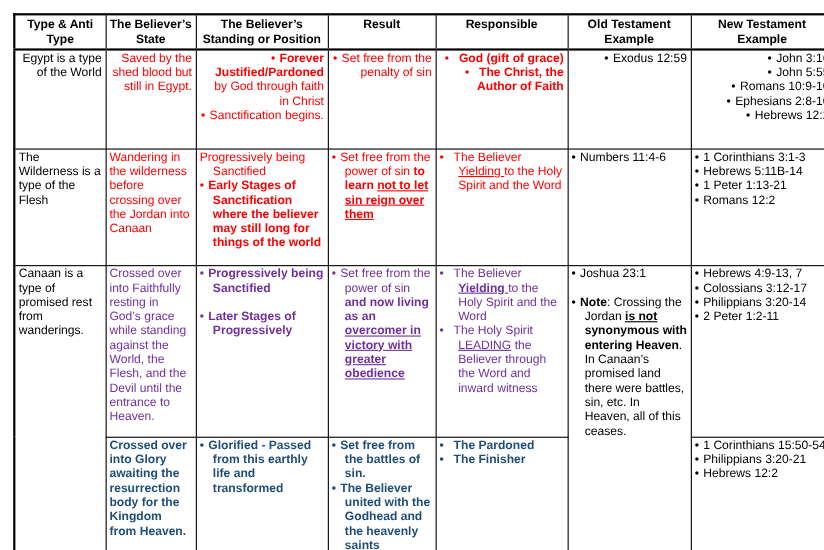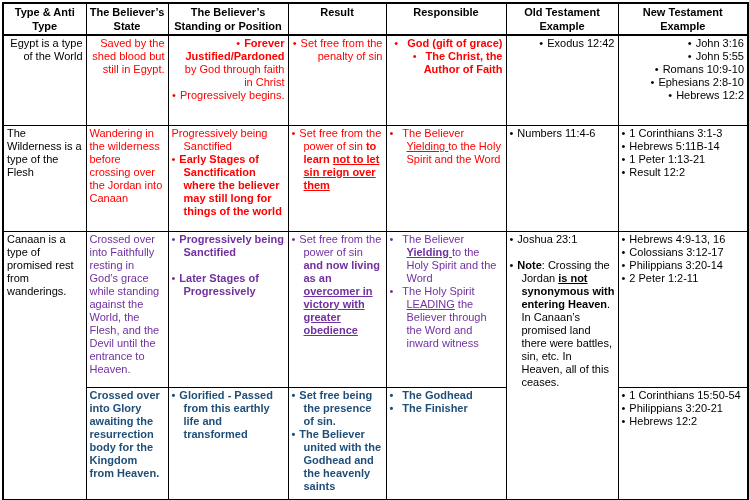--- a/index.html
+++ b/index.html
@@ -2,21 +2,21 @@
 <html style="--red: #FF0000; --purple: #7030A0; --blue: #1F4E79; --border: #000000; --background: #FFFFFF;"><head>
 <meta charset="utf-8">
 <style>
   html, body { margin: 0; padding: 0; background: #ffffff; }
   body {
     width: 749px; height: 500px; overflow: hidden;
     font-family: "Liberation Sans", sans-serif;
   }
   .page {
     position: relative; width: 749px; height: 500px;
-    box-sizing: border-box; padding: 2px; background: var(--background, #fff);
+    box-sizing: border-box; padding: 12px; background: var(--background, #fff);
   }
   table.typology {
     border-collapse: collapse; table-layout: fixed;
     width: 745px; border: 2px solid var(--border, #000);
   }
   th, td {
     border: 1px solid var(--border, #000);
     vertical-align: top; overflow: hidden;
     padding: 1px 3px 1px 3px;
     font-size: 11px; line-height: 13px;
@@ -75,31 +75,31 @@
     <tbody>
       <tr class="h-r1">
         <td>
             <div class="li plain"><span>Egypt is a type of the World</span></div>
           </td>
         <td class="red">
             <div class="li plain"><span>Saved by the shed blood but still in Egypt.</span></div>
           </td>
         <td class="red">
             <div class="li"><span class="bullet">•</span><span class="b">Forever Justified/Pardoned </span><span>by God through faith in Christ</span></div>
-            <div class="li"><span class="bullet">•</span><span>Progressively begins.</span></div>
+            <div class="li"><span class="bullet">•</span><span>Sanctification begins.</span></div>
           </td>
         <td class="red">
             <div class="li"><span class="bullet">•</span><span>Set free from the penalty of sin</span></div>
           </td>
         <td class="red wide">
             <div class="li"><span class="bullet">•</span><span class="b">God (gift of grace)</span></div>
             <div class="li"><span class="bullet">•</span><span class="b">The Christ, the Author of Faith</span></div>
           </td>
         <td>
-            <div class="li"><span class="bullet">•</span><span>Exodus 12:42</span></div>
+            <div class="li"><span class="bullet">•</span><span>Exodus 12:59</span></div>
           </td>
         <td>
             <div class="li"><span class="bullet">•</span><span>John 3:16</span></div>
             <div class="li"><span class="bullet">•</span><span>John 5:55</span></div>
             <div class="li"><span class="bullet">•</span><span>Romans 10:9-10</span></div>
             <div class="li"><span class="bullet">•</span><span>Ephesians 2:8-10</span></div>
             <div class="li"><span class="bullet">•</span><span>Hebrews 12:2</span></div>
           </td>
       </tr>
       <tr class="h-r2">
@@ -119,21 +119,21 @@
         <td class="red wide">
             <div class="li"><span class="bullet">•</span><span>The Believer </span><span class="u">Yielding </span><span>to the Holy Spirit and the Word</span></div>
           </td>
         <td>
             <div class="li"><span class="bullet">•</span><span>Numbers 11:4-6</span></div>
           </td>
         <td>
             <div class="li"><span class="bullet">•</span><span>1 Corinthians 3:1-3</span></div>
             <div class="li"><span class="bullet">•</span><span>Hebrews 5:11B-14</span></div>
             <div class="li"><span class="bullet">•</span><span>1 Peter 1:13-21</span></div>
-            <div class="li"><span class="bullet">•</span><span>Result 12:2</span></div>
+            <div class="li"><span class="bullet">•</span><span>Romans 12:2</span></div>
           </td>
       </tr>
       <tr class="h-r3">
         <td rowspan="2">
             <div class="li plain"><span>Canaan is a type of promised rest from wanderings.</span></div>
           </td>
         <td class="purple">
             <div class="li plain"><span>Crossed over into Faithfully resting in God’s grace while standing against the World, the Flesh, and the Devil until the entrance to Heaven.</span></div>
           </td>
         <td class="purple">
@@ -145,39 +145,39 @@
           </td>
         <td class="purple wide">
             <div class="li"><span class="bullet">•</span><span>The Believer </span><span class="b u">Yielding </span><span>to the Holy Spirit and the Word</span></div>
             <div class="li"><span class="bullet">•</span><span>The Holy Spirit </span><span class="u">LEADING</span><span> the Believer through the Word and inward witness</span></div>
           </td>
         <td rowspan="2">
             <div class="li"><span class="bullet">•</span><span>Joshua 23:1</span></div>
             <div class="li gap"><span class="bullet">•</span><span class="b">Note</span><span>: Crossing the Jordan </span><span class="b u">is not</span><span> </span><span class="b">synonymous with entering Heaven</span><span>. In Canaan’s promised land there were battles, sin, etc. In Heaven, all of this ceases.</span></div>
           </td>
         <td>
-            <div class="li"><span class="bullet">•</span><span>Hebrews 4:9-13, 16</span></div>
+            <div class="li"><span class="bullet">•</span><span>Hebrews 4:9-13, 7</span></div>
             <div class="li"><span class="bullet">•</span><span>Colossians 3:12-17</span></div>
             <div class="li"><span class="bullet">•</span><span>Philippians 3:20-14</span></div>
             <div class="li"><span class="bullet">•</span><span>2 Peter 1:2-11</span></div>
           </td>
       </tr>
       <tr class="h-r4">
         <td class="blue">
             <div class="li plain"><span>Crossed over into Glory awaiting the resurrection body for the Kingdom from Heaven.</span></div>
           </td>
         <td class="blue">
             <div class="li"><span class="bullet">•</span><span>Glorified - Passed from this earthly life and transformed</span></div>
           </td>
         <td class="blue">
-            <div class="li"><span class="bullet">•</span><span>Set free being the presence of sin.</span></div>
+            <div class="li"><span class="bullet">•</span><span>Set free from the battles of sin.</span></div>
             <div class="li"><span class="bullet">•</span><span>The Believer united with the Godhead and the heavenly saints</span></div>
           </td>
         <td class="blue wide">
-            <div class="li"><span class="bullet">•</span><span>The Godhead</span></div>
+            <div class="li"><span class="bullet">•</span><span>The Pardoned</span></div>
             <div class="li"><span class="bullet">•</span><span>The Finisher</span></div>
           </td>
         <td>
             <div class="li"><span class="bullet">•</span><span>1 Corinthians 15:50-54</span></div>
             <div class="li"><span class="bullet">•</span><span>Philippians 3:20-21</span></div>
             <div class="li"><span class="bullet">•</span><span>Hebrews 12:2</span></div>
           </td>
       </tr>
     </tbody>
   </table>

